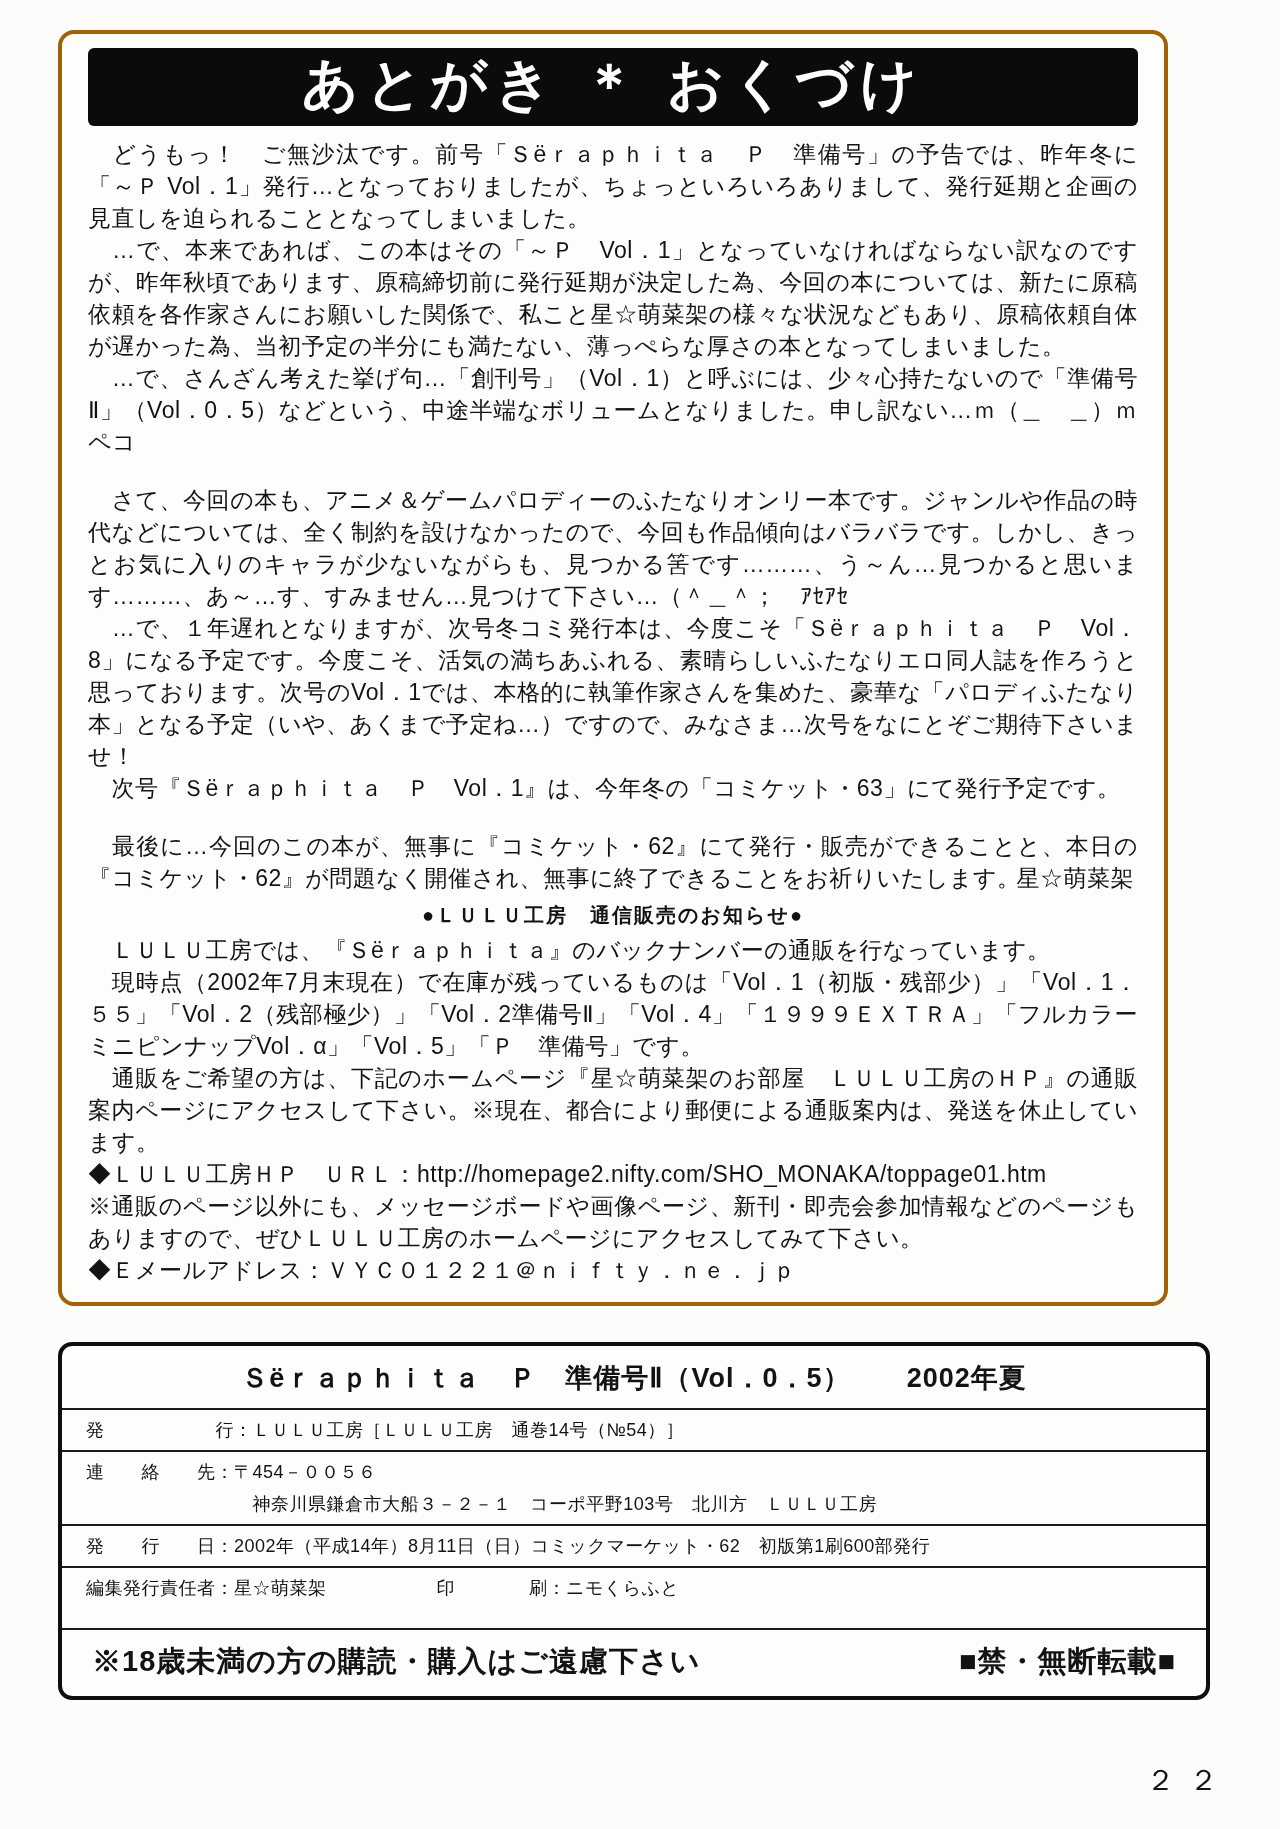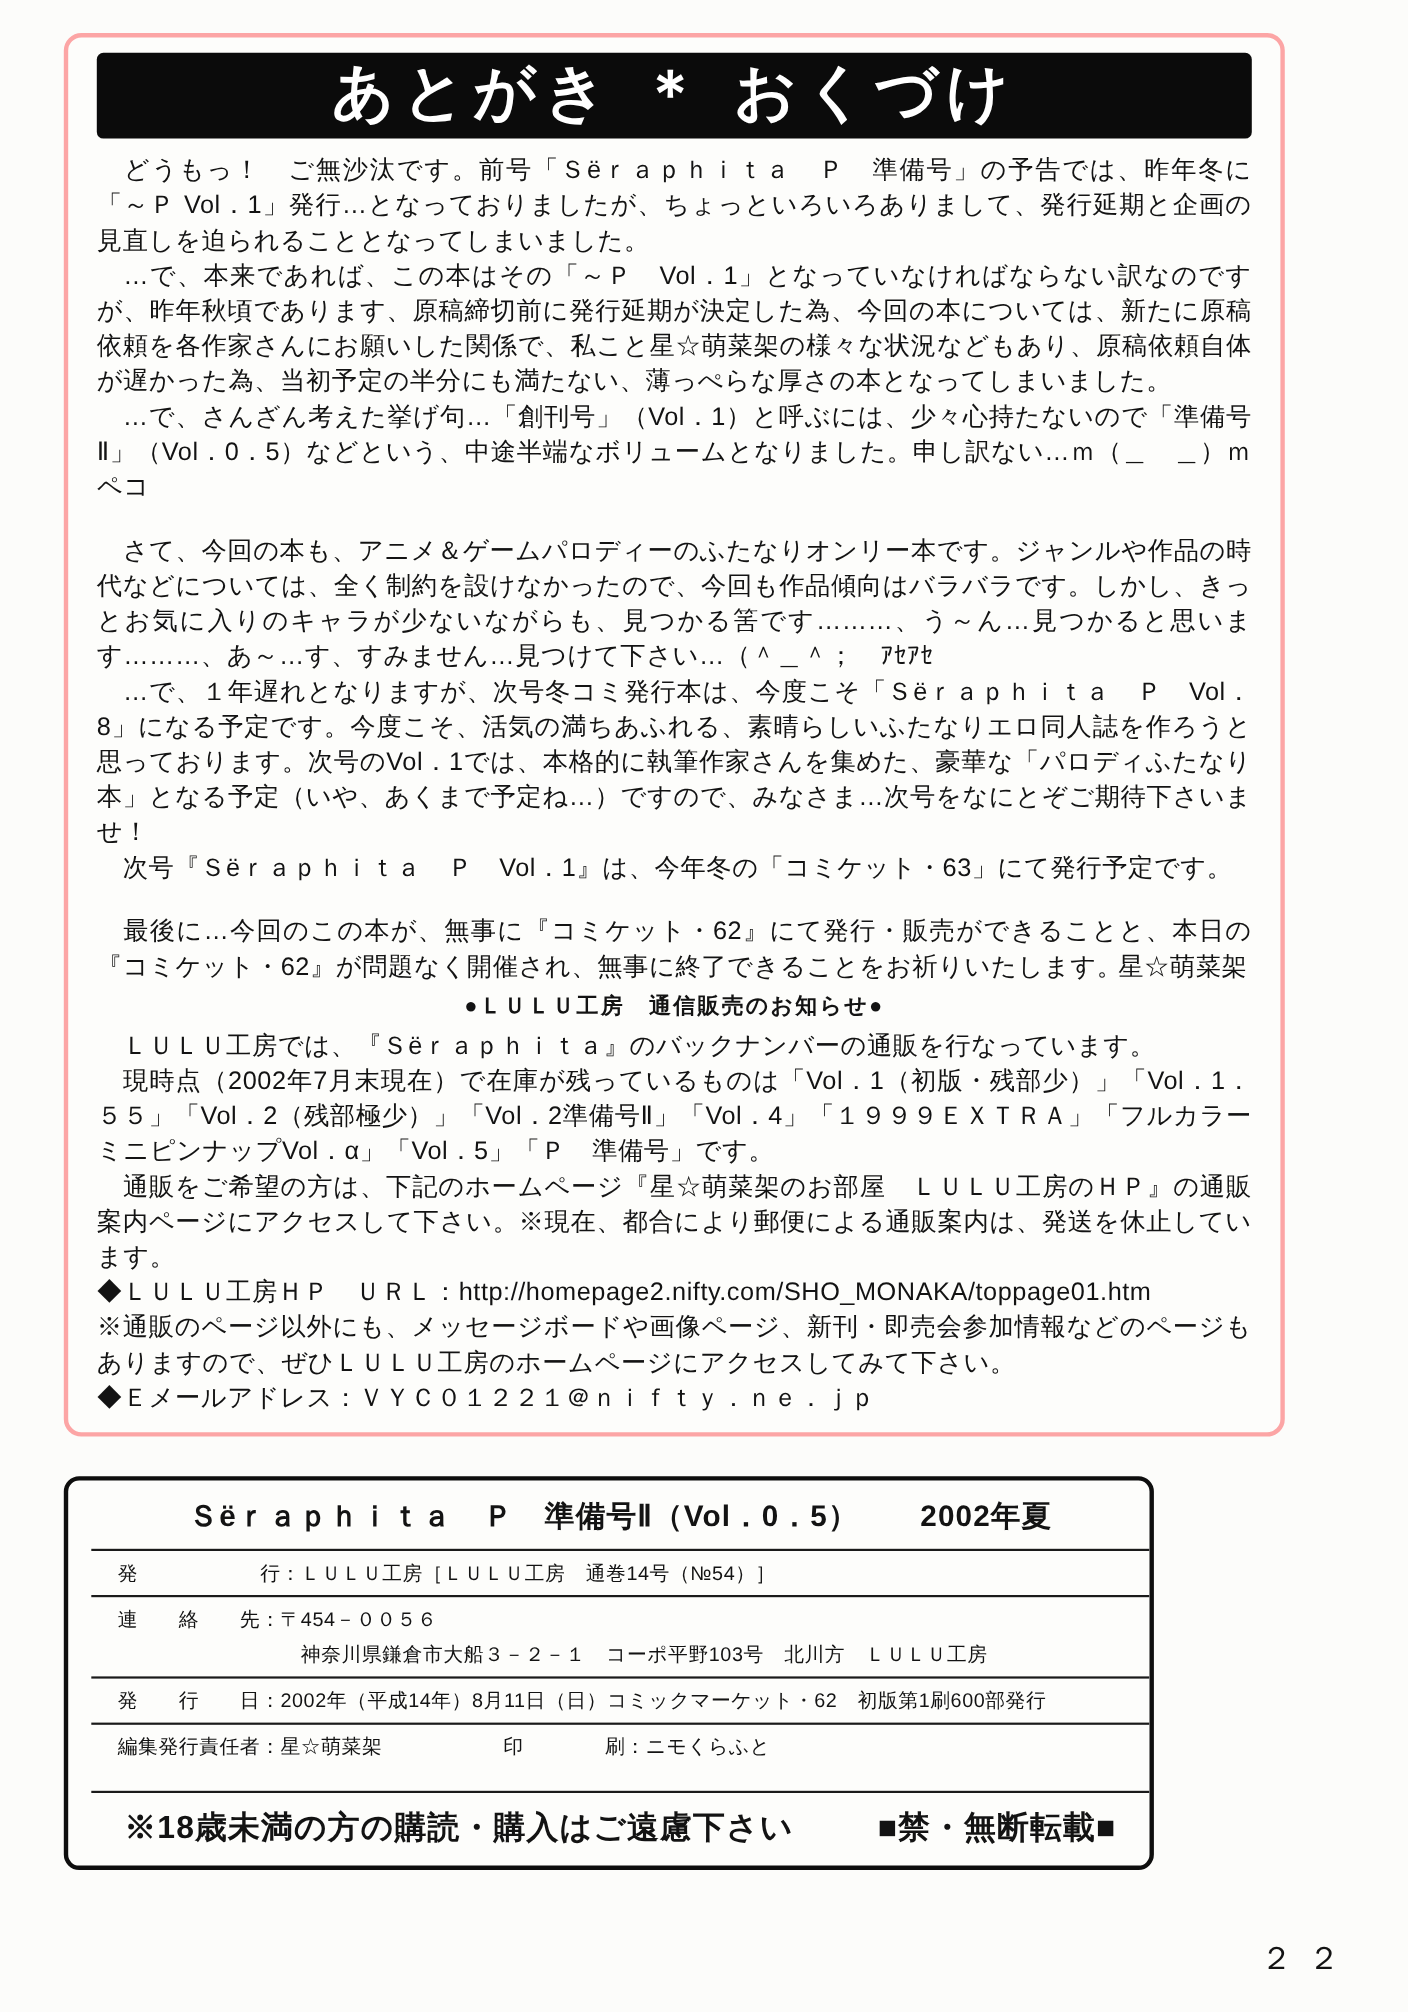--- a/index.html
+++ b/index.html
@@ -7,21 +7,21 @@
     position:relative;
     width:1280px; height:1829px;
     background:#fcfcfa;
     overflow:hidden;
     font-family:"Liberation Sans", sans-serif;
     color:#131313;
   }
   .main-box {
     margin:30px 0 0 58px;
     width:1110px;
-    border:4px solid #fca5a5;
+    border:4px solid #a16207;
     border-radius:16px;
     box-sizing:border-box;
     padding:12px 26px 16px 26px;
     background:#fdfdfb;
   }
   .header-bar {
     background:#0b0b0b;
     border-radius:6px;
     margin:2px 0 12px 0;
     padding:4px 0 10px 0;
@@ -45,27 +45,26 @@
   .mo-heading {
     text-align:center;
     font-size:20px;
     font-weight:bold;
     letter-spacing:2px;
     margin:8px 0 6px 0;
     line-height:1.3;
   }
   .colophon {
     margin:36px 0 0 58px;
-    width:991px;
+    width:1152px;
     border:4px solid #0e0e0e;
     border-radius:14px;
     box-sizing:border-box;
     background:#fdfdfb;
     overflow:hidden;
-    padding-left:21px;
   }
   .col-title {
     text-align:center;
     font-size:27px;
     font-weight:bold;
     letter-spacing:1px;
     padding:14px 10px 12px 10px;
   }
   .col-row {
     border-top:2px solid #1a1a1a;

